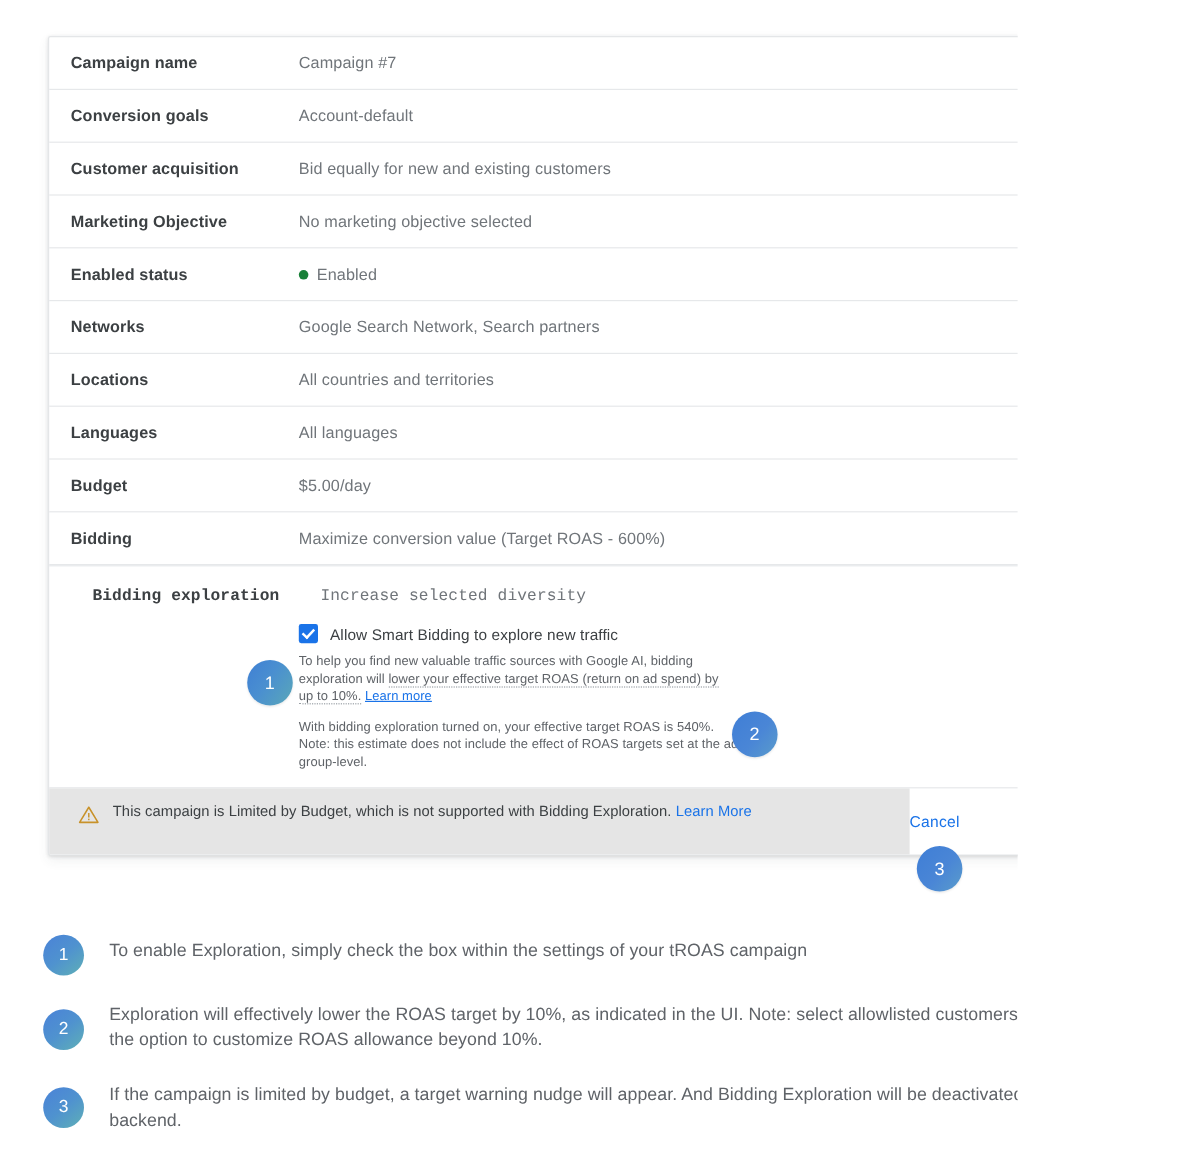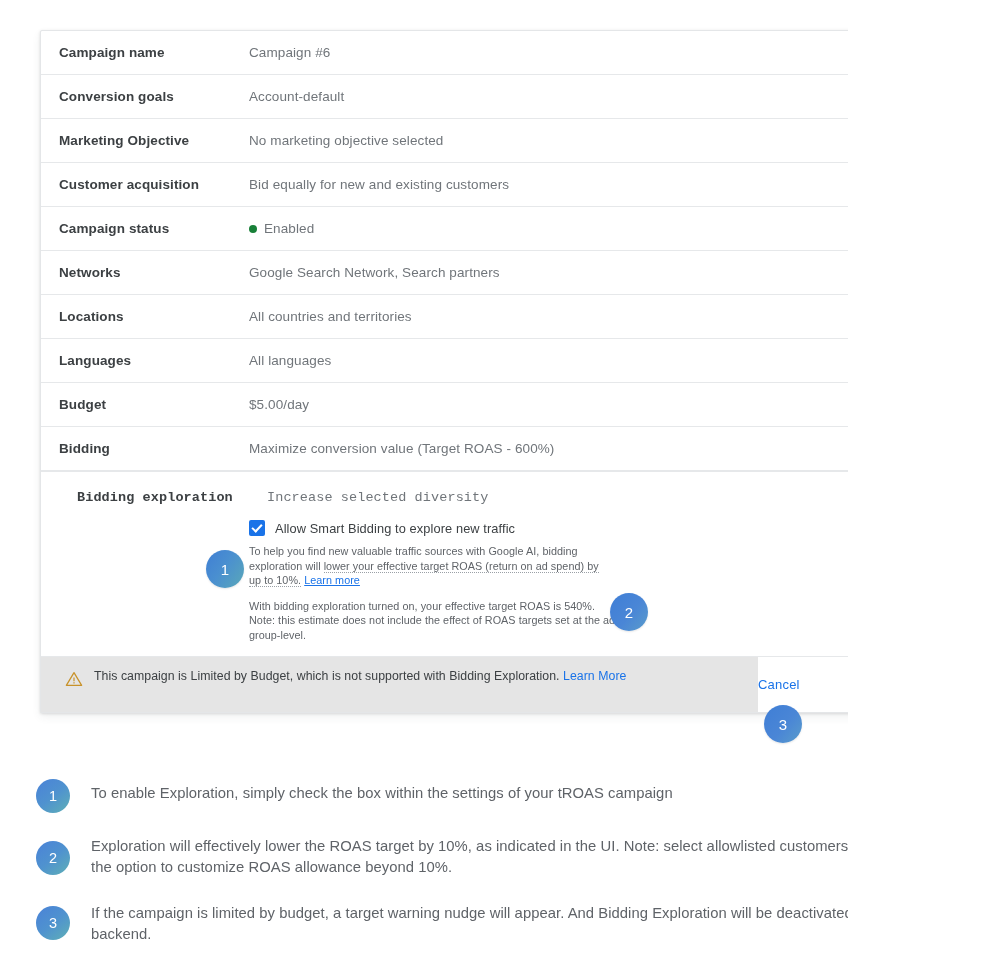--- a/index.html
+++ b/index.html
@@ -225,60 +225,60 @@
 </style>
 </head>
 <body>
 
 <div id="root">
 
   <div class="card">
 
     <div class="row">
       <div class="row-label">Campaign name</div>
-      <div class="row-value">Campaign #6</div>
+      <div class="row-value">Campaign #7</div>
       <div class="chev">
         <svg width="16" height="16" viewBox="0 0 24 24">
             <path d="M7.4 9.1 12 13.7l4.6-4.6 1.2 1.2L12 16.1 6.2 10.3z" fill="currentColor"></path>
           </svg>
       </div>
     </div>
 
     <div class="row">
       <div class="row-label">Conversion goals</div>
       <div class="row-value">Account-default</div>
       <div class="chev">
         <svg width="16" height="16" viewBox="0 0 24 24">
             <path d="M7.4 9.1 12 13.7l4.6-4.6 1.2 1.2L12 16.1 6.2 10.3z" fill="currentColor"></path>
           </svg>
       </div>
     </div>
 
     <div class="row">
+      <div class="row-label">Customer acquisition</div>
+      <div class="row-value">Bid equally for new and existing customers</div>
+      <div class="chev">
+        <svg width="16" height="16" viewBox="0 0 24 24">
+            <path d="M7.4 9.1 12 13.7l4.6-4.6 1.2 1.2L12 16.1 6.2 10.3z" fill="currentColor"></path>
+          </svg>
+      </div>
+    </div>
+
+    <div class="row">
       <div class="row-label">Marketing Objective</div>
       <div class="row-value">No marketing objective selected</div>
       <div class="chev">
         <svg width="16" height="16" viewBox="0 0 24 24">
             <path d="M7.4 9.1 12 13.7l4.6-4.6 1.2 1.2L12 16.1 6.2 10.3z" fill="currentColor"></path>
           </svg>
       </div>
     </div>
 
     <div class="row">
-      <div class="row-label">Customer acquisition</div>
-      <div class="row-value">Bid equally for new and existing customers</div>
-      <div class="chev">
-        <svg width="16" height="16" viewBox="0 0 24 24">
-            <path d="M7.4 9.1 12 13.7l4.6-4.6 1.2 1.2L12 16.1 6.2 10.3z" fill="currentColor"></path>
-          </svg>
-      </div>
-    </div>
-
-    <div class="row">
-      <div class="row-label">Campaign status</div>
+      <div class="row-label">Enabled status</div>
       <div class="row-value">
         <span class="status-dot"></span>
         <span>Enabled</span>
       </div>
       <div class="chev">
         <svg width="16" height="16" viewBox="0 0 24 24">
             <path d="M7.4 9.1 12 13.7l4.6-4.6 1.2 1.2L12 16.1 6.2 10.3z" fill="currentColor"></path>
           </svg>
       </div>
     </div>

